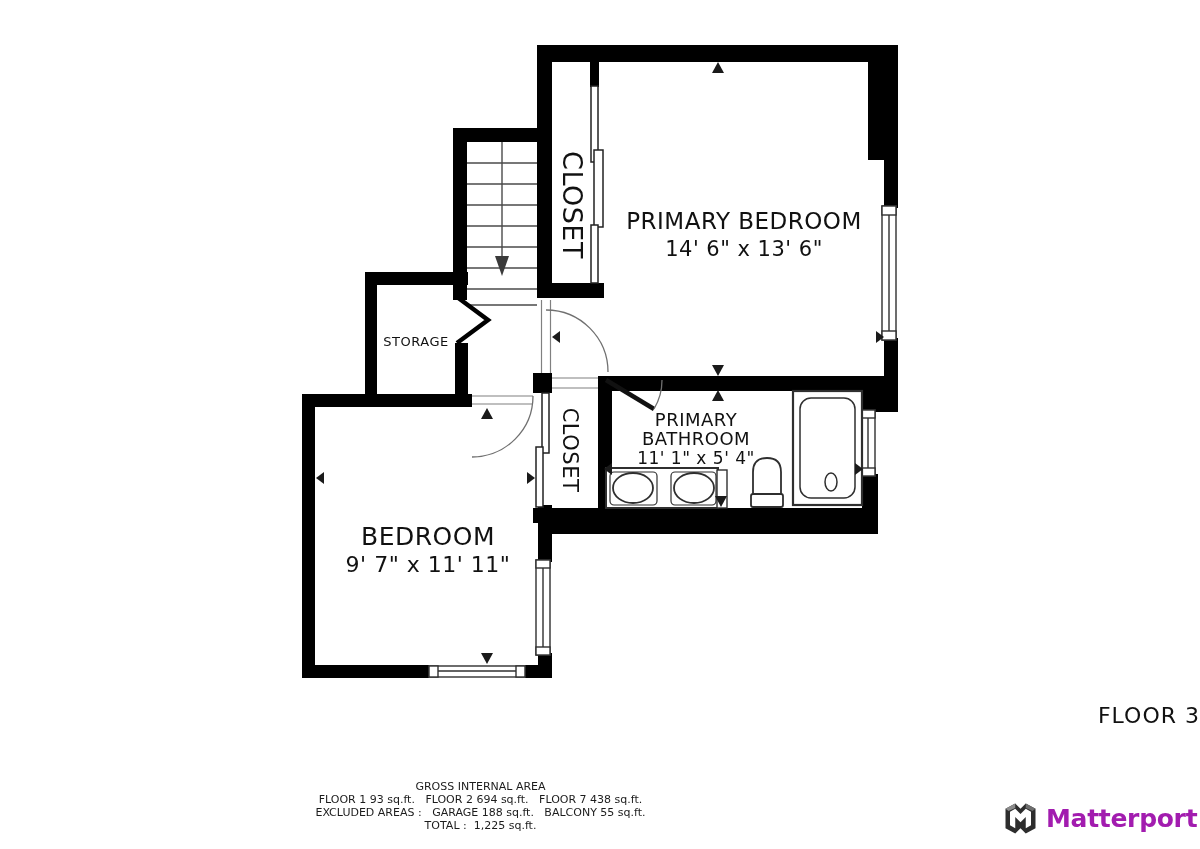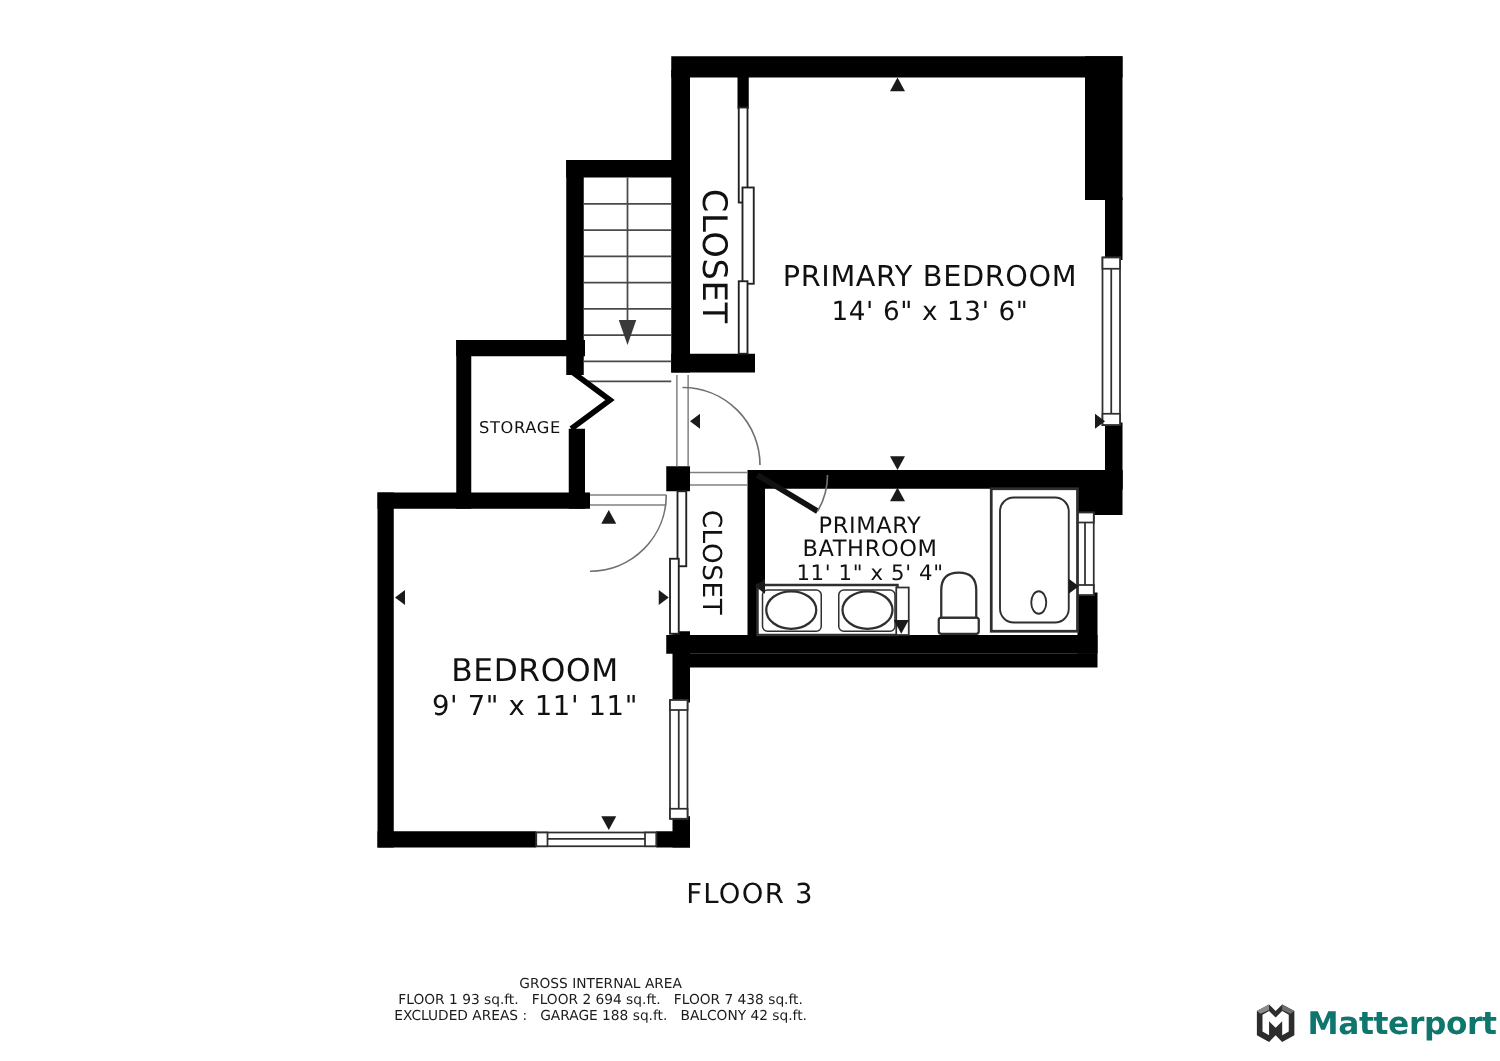--- a/index.html
+++ b/index.html
@@ -1,29 +1,29 @@
 <!DOCTYPE html>
 <html><head>
 <meta charset="utf-8">
 <style>
   html,body{margin:0;padding:0;background:#fff;}
   #stage{position:relative;width:1200px;height:849px;background:#fff;overflow:hidden;
          font-family:"DejaVu Sans","Liberation Sans",sans-serif;}
   #plan-svg{position:absolute;left:0;top:0;}
   .room-label{fill:#111;letter-spacing:0.5px;}
   .footer{position:absolute;left:0;width:961px;text-align:center;color:#1c1c1c;white-space:pre;}
-  .floor-label{position:absolute;left:0;width:1200px;text-align:center;color:#111;
+  .floor-label{position:absolute;left:0;width:1200px;text-align:right;color:#111;
                font-size:22px;top:703px;letter-spacing:1px;}
   .f-title{top:780px;font-size:11px;}
   .f-line1{top:793px;font-size:11px;}
   .f-line2{top:806px;font-size:11px;}
   .f-line3{top:819px;font-size:11px;}
   .f-disc{top:832px;font-size:9px;color:#8d8d8d;letter-spacing:0.4px;}
   .logo{position:absolute;left:1004px;top:802px;display:flex;align-items:center;gap:9px;}
-  .logo-text{font-size:25px;font-weight:bold;color:#0f766e;letter-spacing:-0.3px;}
+  .logo-text{font-size:25px;font-weight:bold;color:#a21caf;letter-spacing:-0.3px;}
 </style>
 </head>
 <body>
 
 <div id="stage">
 
   <svg id="plan-svg" width="1200" height="849" viewBox="0 0 1200 849">
 
     <g fill="#000">
       <rect x="537" y="45" width="361" height="17"></rect>
@@ -170,21 +170,22 @@
       <text class="room-label" x="570" y="450" dy="0.35em" font-size="21" letter-spacing="1" transform="rotate(90 570 450)">CLOSET</text>
       <text class="room-label" x="428" y="545" font-size="25">BEDROOM</text>
       <text class="room-label" x="428" y="572" font-size="22">9' 7" x 11' 11"</text>
     </g>
   </svg>
 
   <div class="floor-label">FLOOR 3</div>
 
   <div class="footer f-title">GROSS INTERNAL AREA</div>
   <div class="footer f-line1">FLOOR 1 93 sq.ft.   FLOOR 2 694 sq.ft.   FLOOR 7 438 sq.ft.</div>
-  <div class="footer f-line2">EXCLUDED AREAS :   GARAGE 188 sq.ft.   BALCONY 42 sq.ft.</div>
+  <div class="footer f-line2">EXCLUDED AREAS :   GARAGE 188 sq.ft.   BALCONY 55 sq.ft.</div>
+  <div class="footer f-line3">TOTAL :  1,225 sq.ft.</div>
 
   <div class="logo">
     <svg width="33" height="33" viewBox="0 0 44 44">
       <polygon points="2,9 15,2 22,9 29,2 42,9 42,35 29,42 22,35 15,42 2,35" fill="#2d2d2d"></polygon>
       <polygon points="2,9 15,2 15,8 6,12" fill="#8c8c8c"></polygon>
       <polygon points="29,2 42,9 38,12 29,8" fill="#6e6e6e"></polygon>
       <polygon points="8,13 15,9 22,16 29,9 36,13 36,31 29,35 29,20 22,27 15,20 15,35 8,31" fill="#ffffff"></polygon>
     </svg>
     <span class="logo-text">Matterport</span>
   </div>

